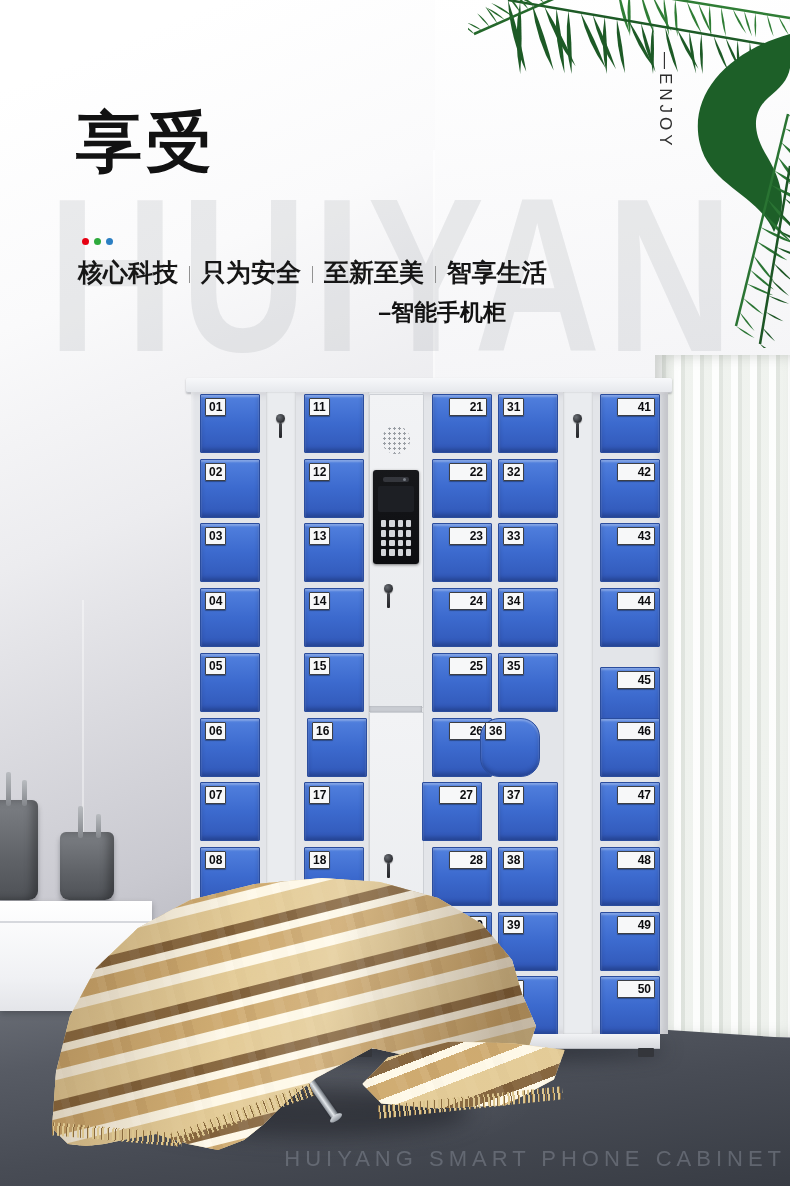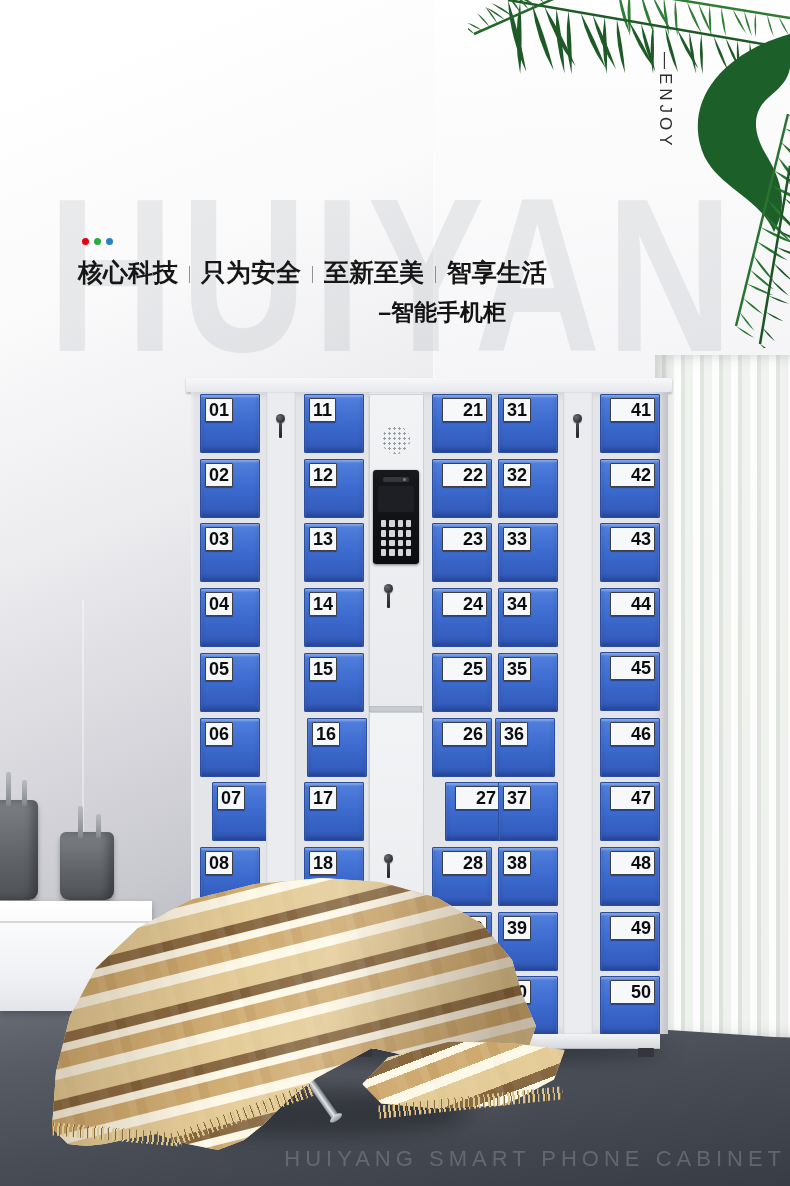--- a/index.html
+++ b/index.html
@@ -58,21 +58,21 @@
     box-shadow:0 1px 2px rgba(60,62,70,.35);}
   .cab-body{position:absolute;left:5px;top:14px;width:477px;height:642px;
     background:#e3e5e9;box-shadow:inset -6px 0 8px rgba(90,92,100,.25), inset 2px 0 3px rgba(255,255,255,.5);}
   .cab-base{position:absolute;left:12px;top:656px;width:462px;height:14px;
     background:linear-gradient(180deg,#f2f3f5,#d7d9de);border-bottom:1px solid #b9bbc1;}
   .cab-foot{position:absolute;top:670px;width:16px;height:9px;background:#34363b;border-radius:1px;}
   .door{position:absolute;width:58px;height:57px;border:1px solid #2b4d9d;border-radius:1px;
     background:linear-gradient(180deg,#5180de 0%,#3c6ace 50%,#3158b8 100%);
     box-shadow:inset 0 2px 2px rgba(255,255,255,.3), inset 0 -3px 4px rgba(10,20,60,.3);}
   .tag{position:absolute;top:3px;background:#f7f8f9;color:#0b0c0f;border:1px solid #3c3f45;
-    font-size:18px;font-weight:bold;line-height:1;padding:2px 3px;border-radius:1px;
+    font-size:12px;font-weight:bold;line-height:1;padding:2px 3px;border-radius:1px;
     box-shadow:0 1px 1px rgba(0,0,0,.35);}
   .tag.left{left:4px;} .tag.right{right:4px;padding-left:20px;}
   .strip{position:absolute;top:14px;height:642px;background:#eaecef;
     box-shadow:inset 1px 0 2px rgba(0,0,0,.10), inset -1px 0 2px rgba(0,0,0,.10);}
   .lock{position:absolute;width:9px;height:9px;border-radius:50%;
     background:radial-gradient(circle at 35% 35%,#6a6e74,#2b2d31 70%);box-shadow:0 1px 1px rgba(0,0,0,.4);}
   .key{position:absolute;width:3px;height:15px;background:linear-gradient(180deg,#45474c,#232428);
     border-radius:1px;}
   .ctrl-door{position:absolute;background:linear-gradient(180deg,#f2f3f5,#e8eaed);
     border:1px solid #cdd0d5;border-radius:1px;}
@@ -165,21 +165,21 @@
         </div>
         <div class="door" style="left: 9px; top: 196.1px;">
           <div class="tag left">04</div>
         </div>
         <div class="door" style="left: 9px; top: 260.8px;">
           <div class="tag left">05</div>
         </div>
         <div class="door" style="left: 9px; top: 325.5px; text-decoration: underline;">
           <div class="tag left">06</div>
         </div>
-        <div class="door" style="left: 9px; top: 390.2px; margin-left: 12px;">
+        <div class="door" style="left: 9px; top: 390.2px;">
           <div class="tag left">07</div>
         </div>
         <div class="door" style="left: 9px; top: 454.9px;">
           <div class="tag left">08</div>
         </div>
         <div class="door" style="left: 9px; top: 519.6px;">
           <div class="tag left">09</div>
         </div>
         <div class="door" style="left: 9px; top: 584.3px;">
           <div class="tag left">10</div>
@@ -260,21 +260,21 @@
         </div>
         <div class="door" style="left: 241px; top: 196.1px;">
           <div class="tag right">24</div>
         </div>
         <div class="door" style="left: 241px; top: 260.8px;">
           <div class="tag right">25</div>
         </div>
         <div class="door" style="left: 241px; top: 325.5px;">
           <div class="tag right">26</div>
         </div>
-        <div class="door" style="left: 254px; top: 390.2px;">
+        <div class="door" style="left: 231px; top: 390.2px;">
           <div class="tag right">27</div>
         </div>
         <div class="door" style="left: 241px; top: 454.9px;">
           <div class="tag right">28</div>
         </div>
         <div class="door" style="left: 241px; top: 519.6px;">
           <div class="tag right">29</div>
         </div>
         <div class="door" style="left: 241px; top: 584.3px;">
           <div class="tag right">30</div>
@@ -287,21 +287,21 @@
         </div>
         <div class="door" style="left: 307px; top: 131.4px;">
           <div class="tag left">33</div>
         </div>
         <div class="door" style="left: 307px; top: 196.1px;">
           <div class="tag left">34</div>
         </div>
         <div class="door" style="left: 307px; top: 260.8px;">
           <div class="tag left">35</div>
         </div>
-        <div class="door" style="left: 304px; top: 325.5px;">
+        <div class="door" style="left: 289px; top: 325.5px; border-radius: 19px;">
           <div class="tag left">36</div>
         </div>
         <div class="door" style="left: 307px; top: 390.2px;">
           <div class="tag left">37</div>
         </div>
         <div class="door" style="left: 307px; top: 454.9px;">
           <div class="tag left">38</div>
         </div>
         <div class="door" style="left: 307px; top: 519.6px;">
           <div class="tag left">39</div>
@@ -317,21 +317,21 @@
         </div>
         <div class="door" style="left: 409px; top: 66.7px;">
           <div class="tag right">42</div>
         </div>
         <div class="door" style="left: 409px; top: 131.4px;">
           <div class="tag right">43</div>
         </div>
         <div class="door" style="left: 409px; top: 196.1px;">
           <div class="tag right">44</div>
         </div>
-        <div class="door" style="left: 409px; top: 260px;">
+        <div class="door" style="left: 409px; top: 275px;">
           <div class="tag right">45</div>
         </div>
         <div class="door" style="left: 409px; top: 325.5px;">
           <div class="tag right">46</div>
         </div>
         <div class="door" style="left: 409px; top: 390.2px;">
           <div class="tag right">47</div>
         </div>
         <div class="door" style="left: 409px; top: 454.9px;">
           <div class="tag right">48</div>
@@ -450,20 +450,21 @@
       <path d="M311.09090909090907,234.72727272727275 Q323.6721553974722,244.5246164414093 339.0538226474291,248.72937744424183 Q325.63245005784785,240.60980854349648 311.09090909090907,234.72727272727275 Z" fill="#1c5524"></path>
       <path d="M308.3636363636364,250.9090909090909 Q320.72608677283387,259.1068270436205 335.29055489460444,261.91917947195657 Q322.26749917163505,255.337058449285 308.3636363636364,250.9090909090909 Z" fill="#1c5524"></path>
       <path d="M305.6363636363636,267.09090909090907 Q313.5041607359372,278.33206356560197 325.09026362581005,285.68243804240564 Q316.1069747891467,275.6085175670795 305.6363636363636,267.09090909090907 Z" fill="#1c5524"></path>
       <path d="M302.90909090909093,283.27272727272725 Q310.3485157615932,293.4525525247388 321.13099456852285,299.987997044864 Q312.6886535296923,290.90148601241833 302.90909090909093,283.27272727272725 Z" fill="#1c5524"></path>
       <path d="M300.1818181818182,299.4545454545455 Q309.85798166590547,305.6617360913083 321.17720589612566,307.66984918520956 Q311.00812418819845,302.72238181130524 300.1818181818182,299.4545454545455 Z" fill="#1c5524"></path>
       <path d="M297.45454545454544,315.6363636363636 Q305.4124649372162,322.3580404357145 315.4356286811355,325.1945188950344 Q306.85813592009015,319.63840159769273 297.45454545454544,315.6363636363636 Z" fill="#1c5524"></path>
       <path d="M294.72727272727275,331.8181818181818 Q299.25448692778764,340.002860167502 307.02299856161125,345.2119728649122 Q301.52339513110377,337.919964211165 294.72727272727275,331.8181818181818 Z" fill="#1c5524"></path>
       <path d="M292,348 Q297.20038588561175,354.46498156538206 304.97525776379655,357.36176724572005 Q299.0025260804129,351.96724444585124 292,348 Z" fill="#1c5524"></path>
     </svg>
 
+  <div class="hero-title">享受</div>
   <div class="dots" id="dots">
       <i style="background: rgb(230, 0, 18);"></i>
       <i style="background: rgb(46, 170, 60);"></i>
       <i style="background: rgb(43, 127, 195);"></i>
     </div>
   <div class="tagline" id="tagline">
       <span>核心科技</span>
       <span class="sep">|</span>
       <span>只为安全</span>
       <span class="sep">|</span>

